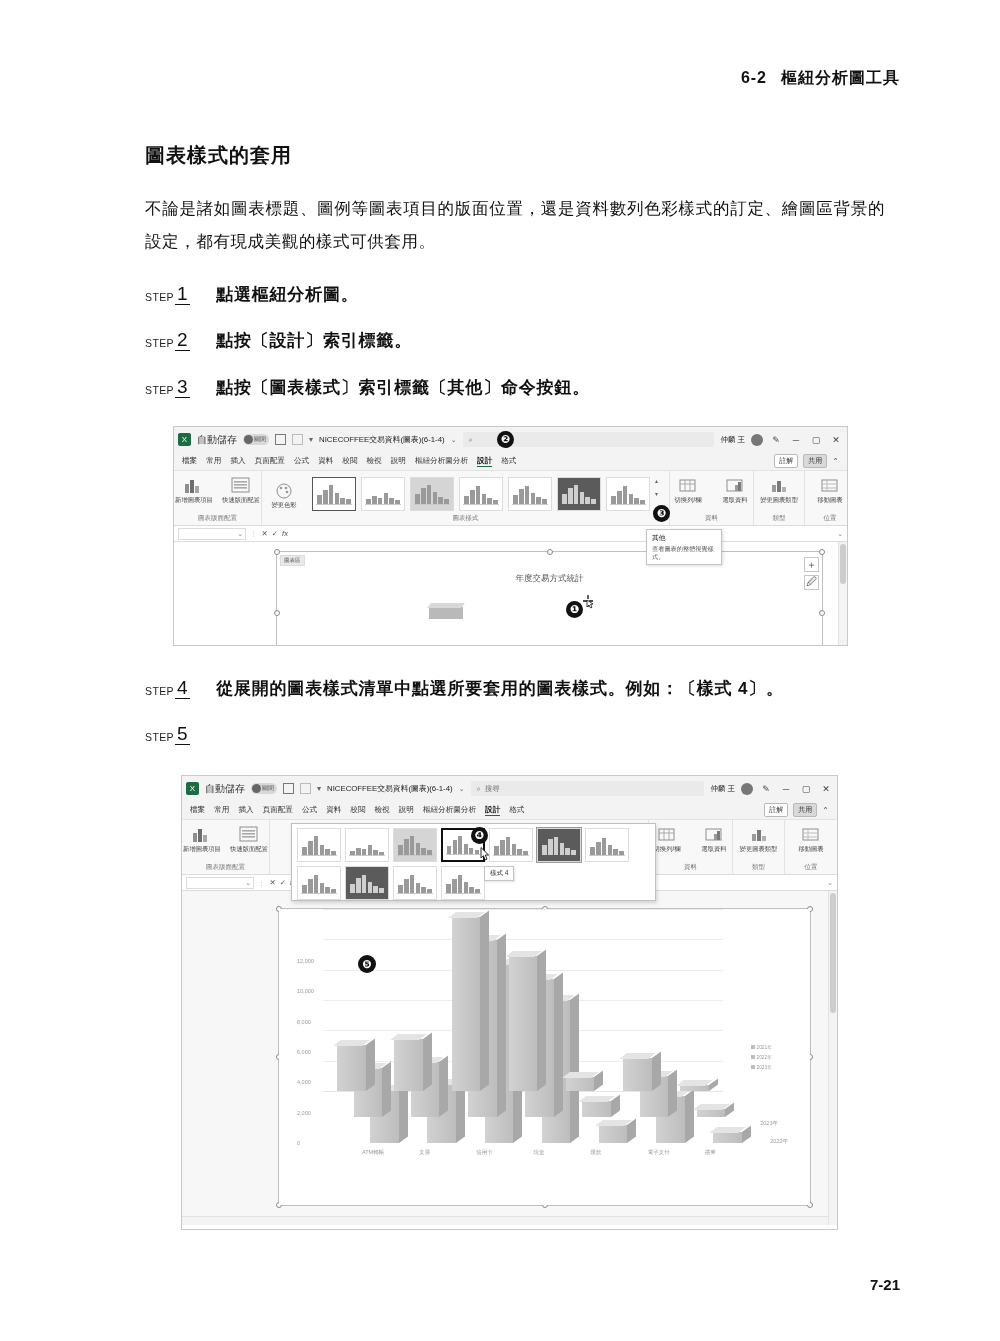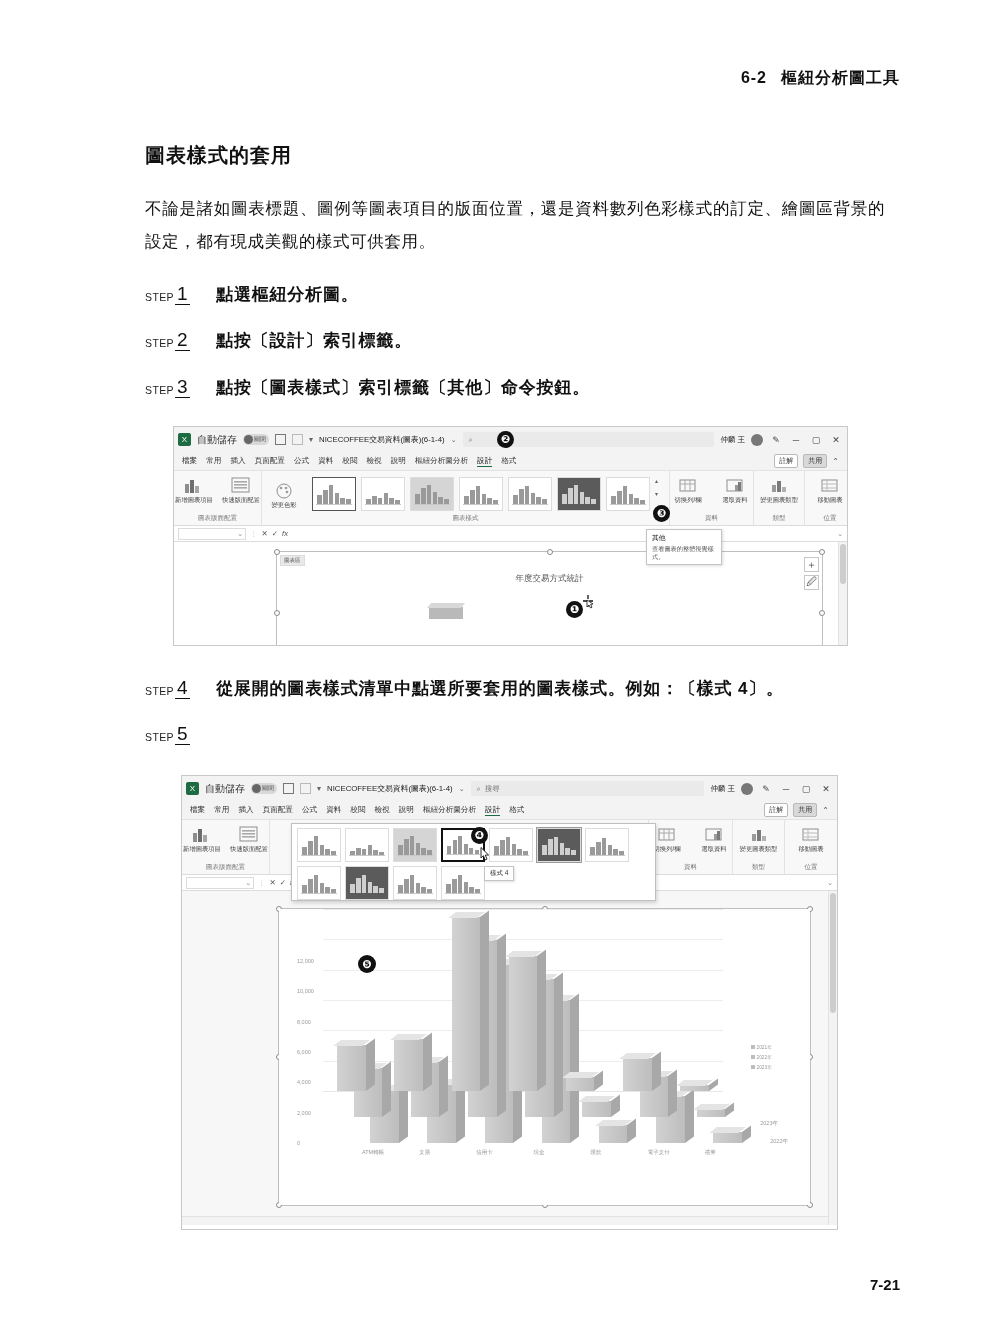--- a/index.html
+++ b/index.html
@@ -89,21 +89,21 @@
   }
   .xl-user { font-size:7.5px; color:#222; white-space:nowrap; }
   .avatar { width:12px;height:12px;border-radius:50%;background:#777; }
   .wbtn { font-size:9px; color:#444; width:14px; text-align:center;}
 
   .xl-tabs {
     height:19px; background:#f3f3f3; display:flex; align-items:center;
     gap:9px; padding:0 8px; font-size:7.6px; color:#333;
     border-bottom:1px solid #e2e2e2; position:relative;
   }
-  .xl-tabs .tab.active { font-weight:400; color:#111; border-bottom:1.4px solid #1d6b41; padding-bottom:0;}
+  .xl-tabs .tab.active { font-weight:700; color:#111; border-bottom:1.4px solid #1d6b41; padding-bottom:0;}
   .xl-tabs .right { margin-left:auto; display:flex; gap:5px; align-items:center;}
   .pill { border:1px solid #b9b9b9; border-radius:2px; padding:1px 4px; font-size:7px; background:#fff;}
   .pill.dark { background:#d9d9d9; }
 
   .xl-ribbon {
     background:#f8f8f8; border-bottom:1px solid #dcdcdc;
     display:flex; align-items:stretch; position:relative;
   }
   .rgroup { display:flex; flex-direction:column; align-items:center;
             border-right:1px solid #e3e3e3; padding:3px 5px 0 5px; }

